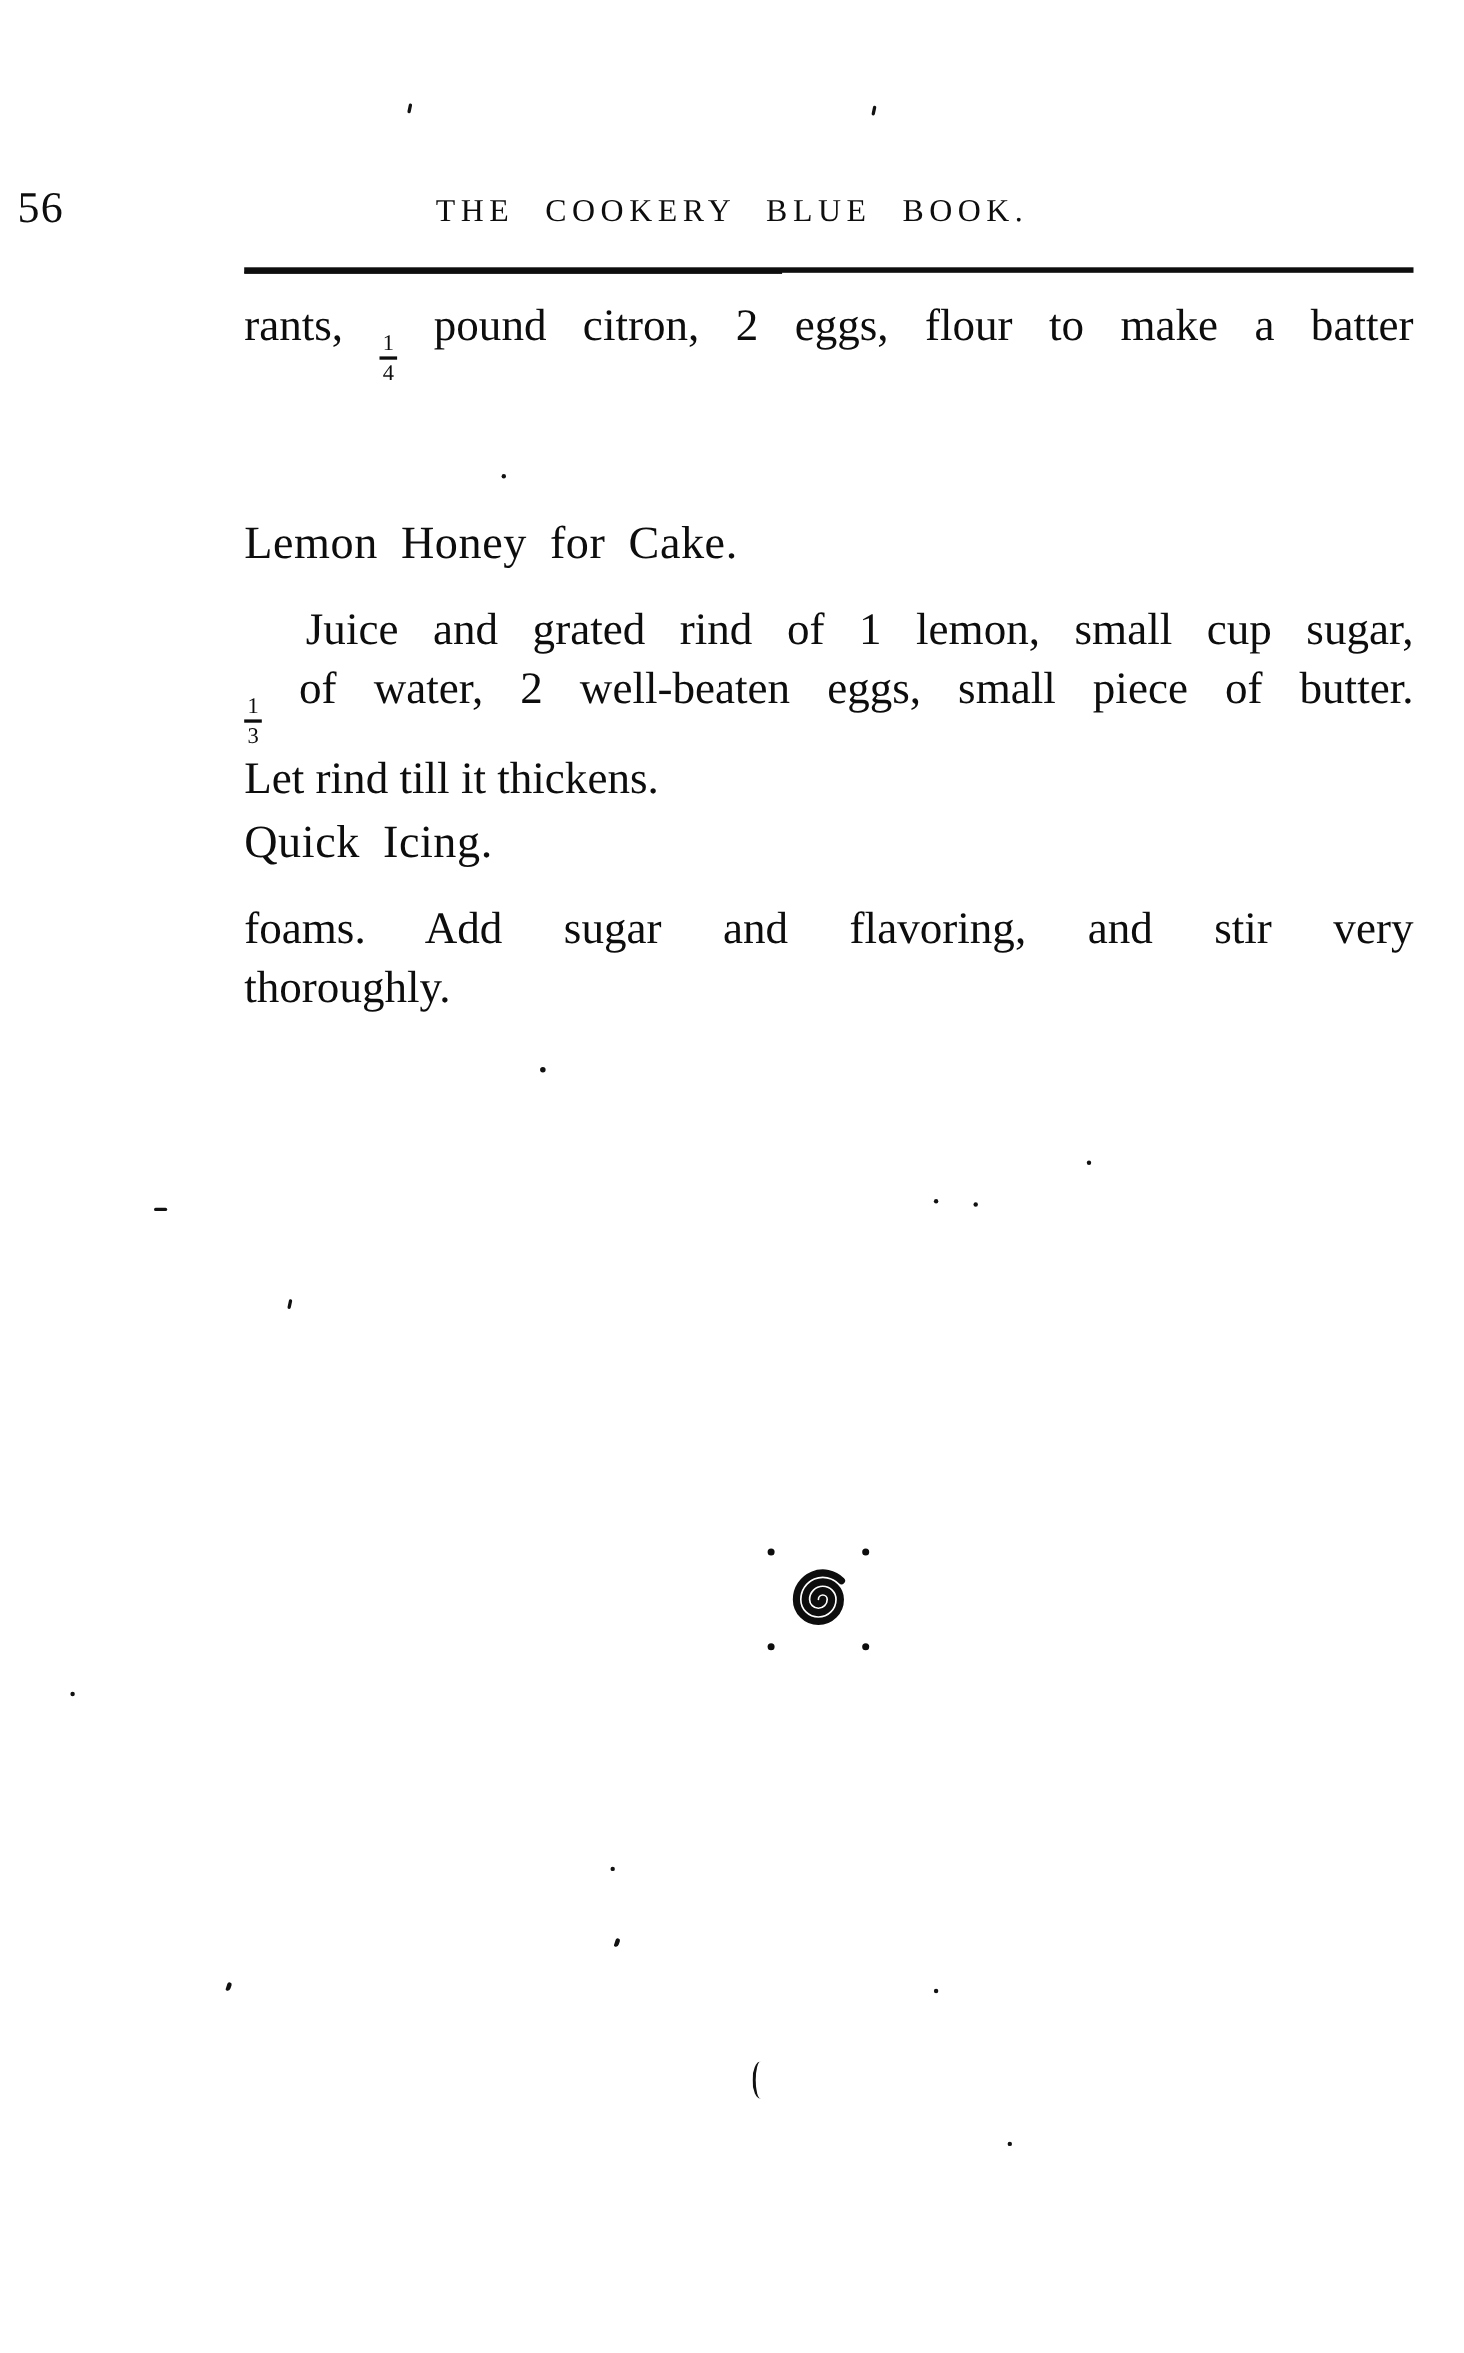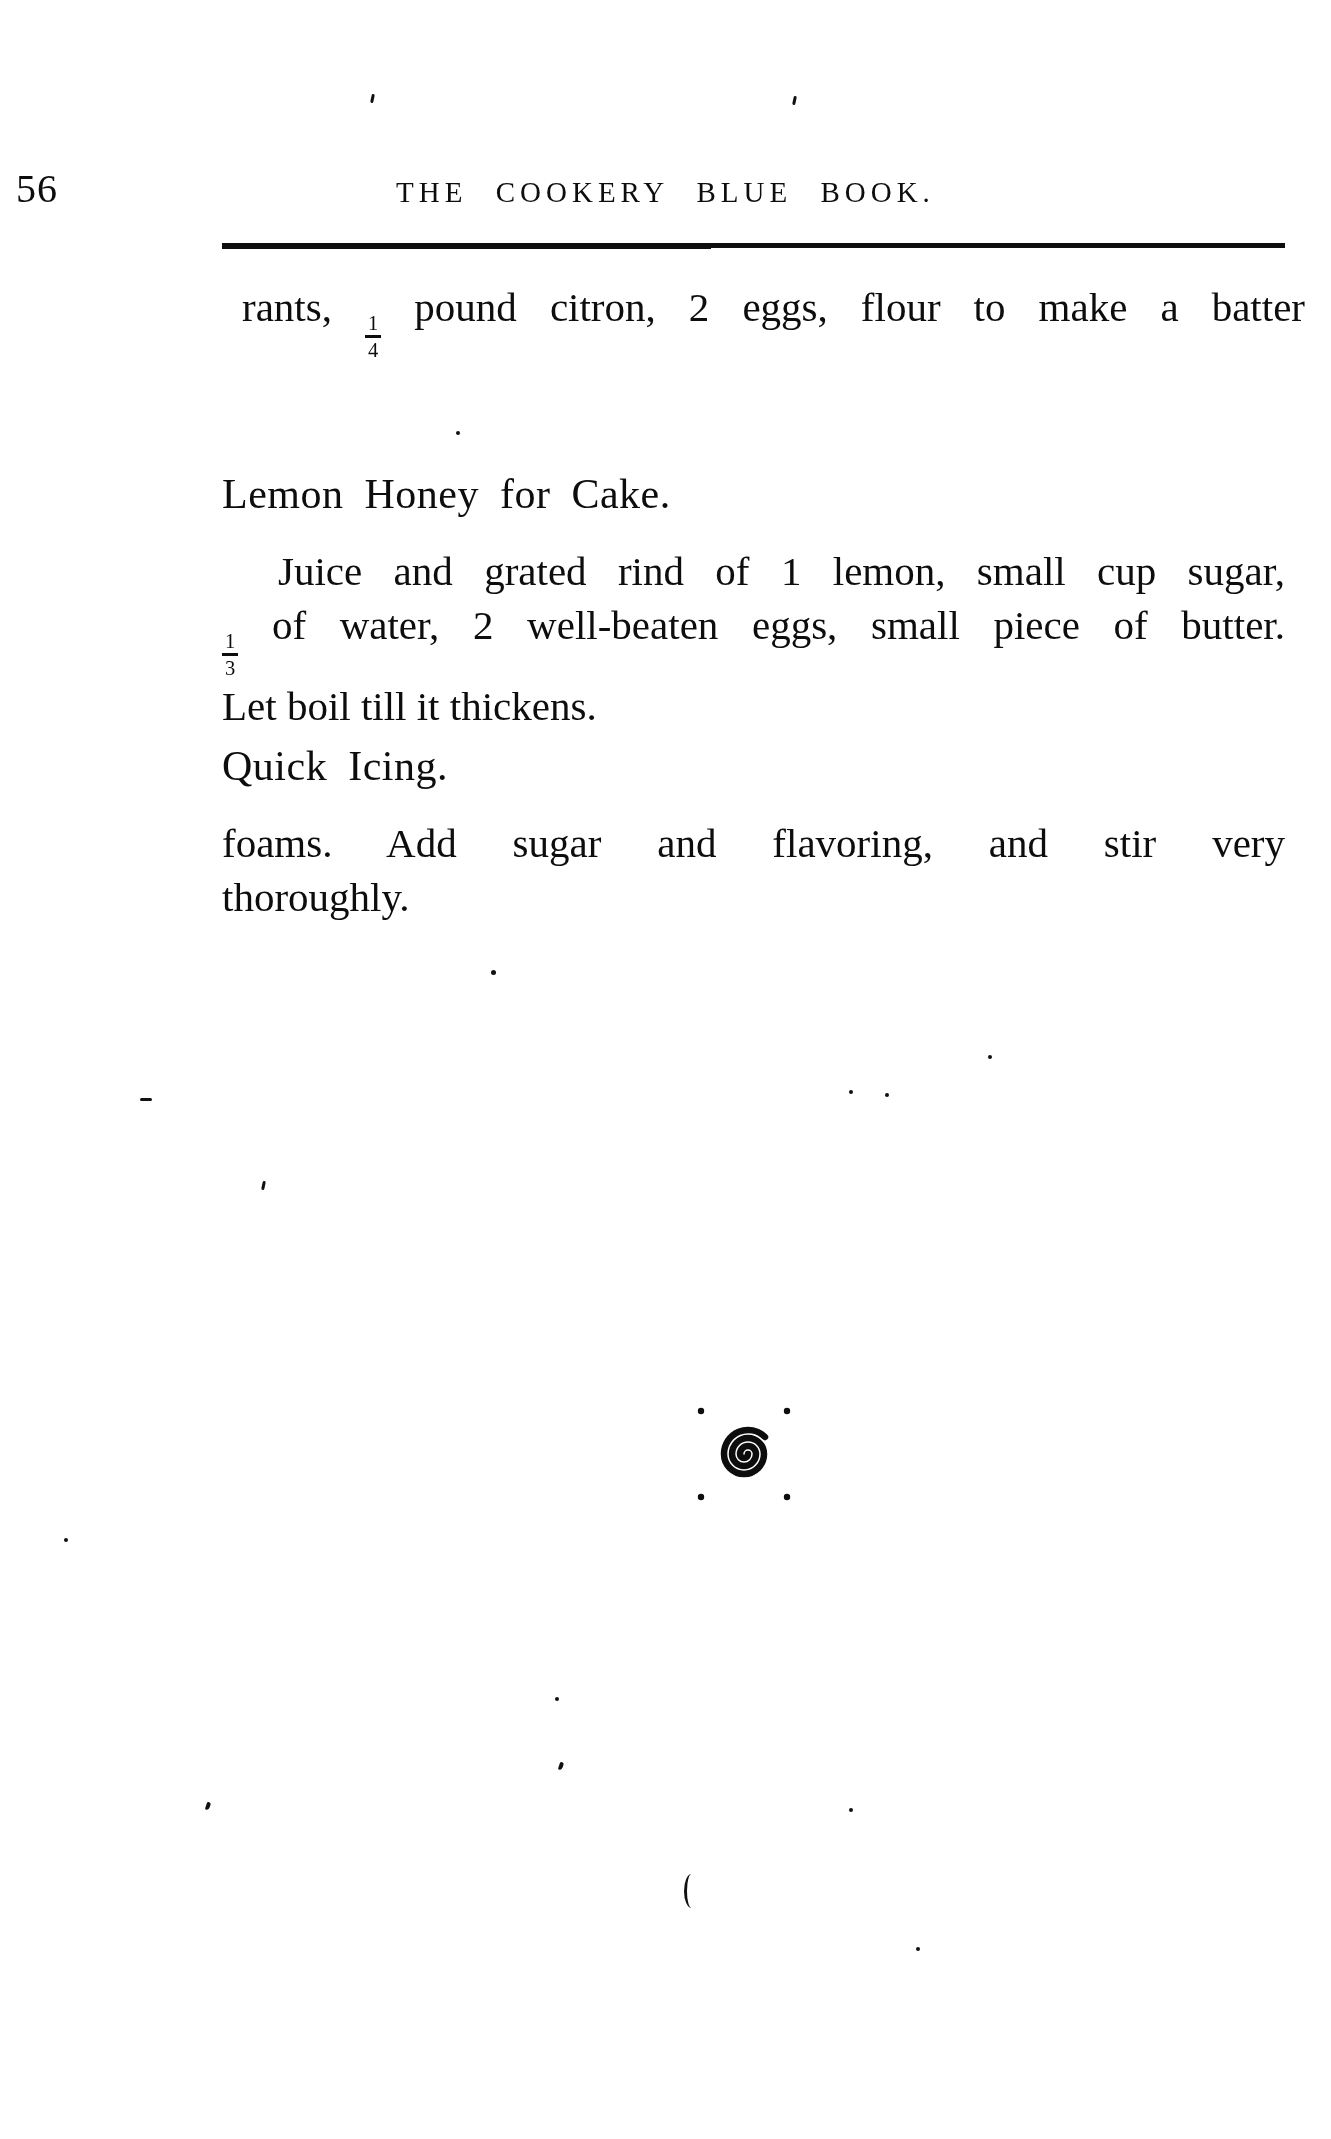--- a/index.html
+++ b/index.html
@@ -60,21 +60,21 @@
   }
   .headrule::after {            
     content: "";
     position: absolute;
     left: 0; top: 4px;
     width: 46%; height: 2px;
     background: #0e0e0e;
   }
   
   .para { position: absolute; left: 0; width: 100%; }
-  .p1 { top: 280px; margin-left: 20px; }
+  .p1 { top: 268px; }
   .h1 { top: 468px; }
   .p2 { top: 544px; }
   .h2 { top: 740px; }
   .p3 { top: 816px; }
   .bline {
     font-size: 41px;
     line-height: 54px;
     text-align: justify;
     text-align-last: justify;
     text-justify: inter-word;
@@ -147,21 +147,21 @@
           </span><span> pound citron, 2 eggs, flour to make a batter</span></div>
     </div>
 
     <div class="para h1 recipe-heading">Lemon Honey for Cake.</div>
     <div class="para p2">
       <div class="bline indent"><span>Juice and grated rind of 1 lemon, small cup sugar,</span></div>
       <div class="bline"><span class="frac">
             <span class="num">1</span>
             <span class="den">3</span>
           </span><span> of water, 2 well-beaten eggs, small piece of butter.</span></div>
-      <div class="bline last"><span>Let boil till it thickens.</span></div>
+      <div class="bline last"><span>Let rind till it thickens.</span></div>
     </div>
 
     <div class="para h2 recipe-heading">Quick Icing.</div>
     <div class="para p3">
       <div class="bline"><span>foams. Add sugar and flavoring, and stir very</span></div>
       <div class="bline last"><span>thoroughly.</span></div>
     </div>
   </div>
 
   <div class="ornament">

